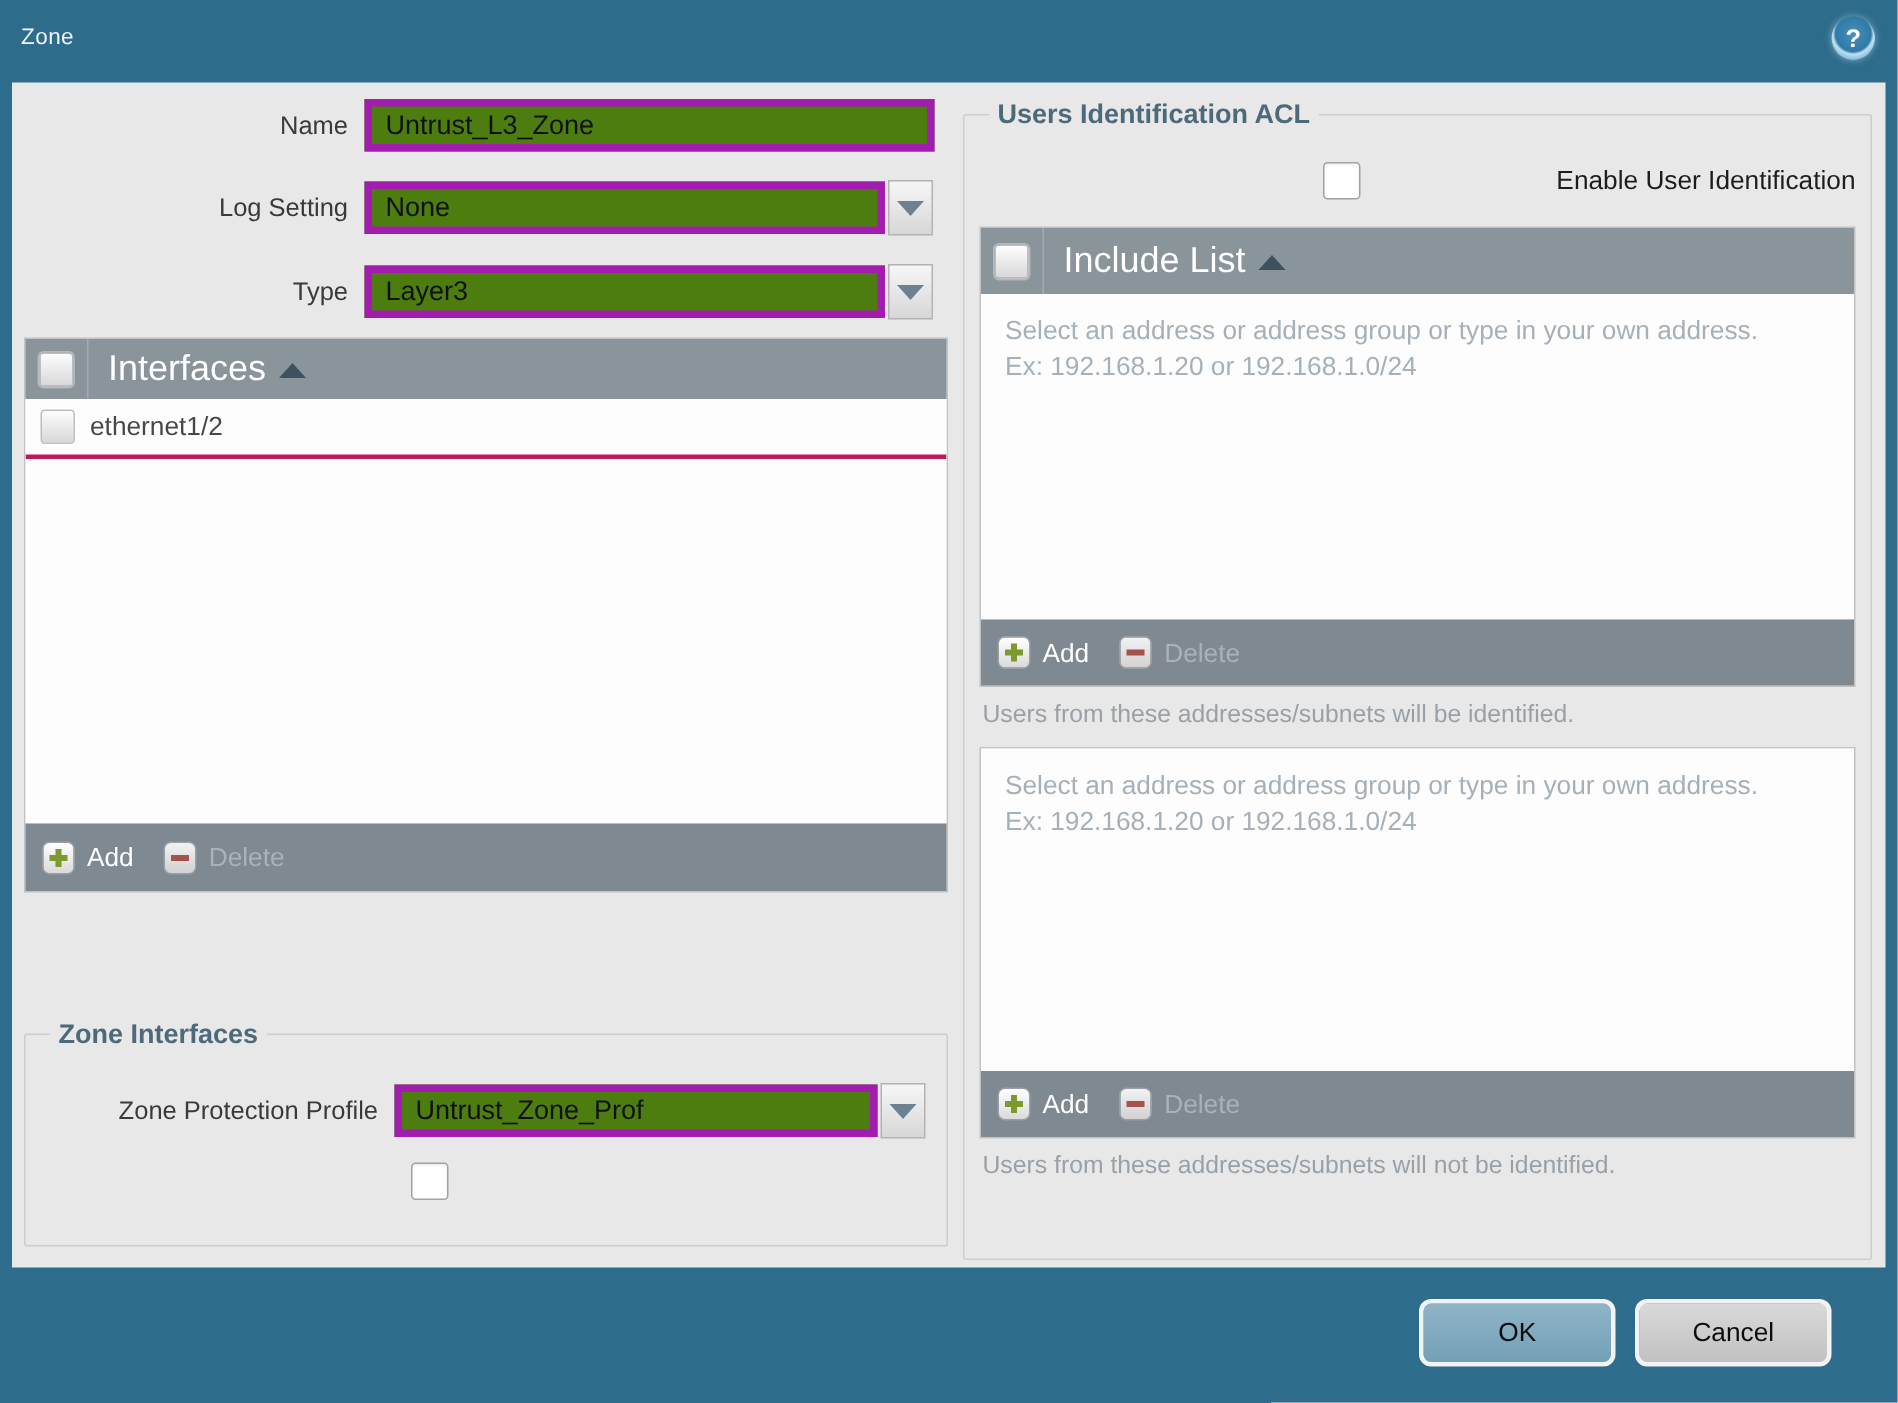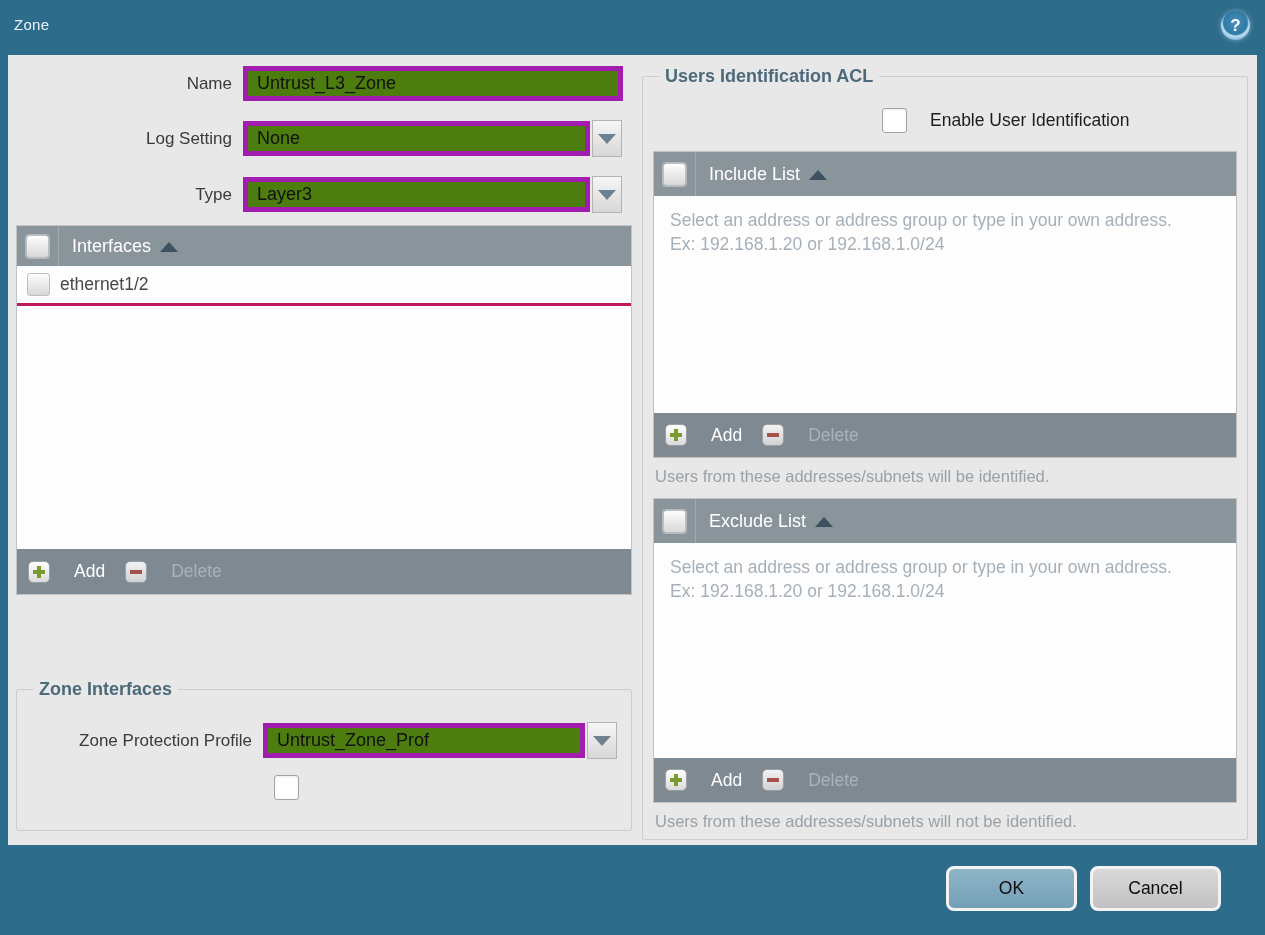--- a/index.html
+++ b/index.html
@@ -84,40 +84,40 @@
     height:40px; background:#8a949b;
     display:flex; align-items:center; cursor:pointer;
   }
   .grid-header.tall { height:44px; }
   .cbx-cell {
     width:42px; align-self:stretch;
     display:flex; align-items:center; justify-content:center;
     border-right:1px solid #a2abb1;
   }
   .hdr-label {
-    color:#ffffff; font-size:18px; padding-left:13px;
+    color:#ffffff; font-size:24px; padding-left:13px;
     display:flex; align-items:center; gap:9px;
   }
   .sort-asc {
     width:0; height:0; margin-top:2px;
     border-left:9px solid transparent; border-right:9px solid transparent;
     border-bottom:10px solid #3d5160;
   }
   .grid-body { background:#fdfdfd; overflow:hidden; }
   .grid-row {
     height:40px; display:flex; align-items:center;
     border-bottom:3px solid #be185d; background:#fdfdfd; cursor:pointer;
   }
   .grid-row .cbx-cell { border-right:none; }
   .row-text { font-size:17.5px; color:#474747; padding-left:1px; }
   .grid-footer {
     height:45px; background:#7e8992;
     display:flex; align-items:center; gap:20px; padding-left:11px;
   }
-  .bar-action { display:flex; align-items:center; gap:24px; cursor:pointer; }
+  .bar-action { display:flex; align-items:center; gap:8px; cursor:pointer; }
   .bar-action .act-label { color:#ffffff; font-size:17.5px; }
   .bar-action.disabled .act-label { color:#a9b2b9; }
   .icon-sq {
     width:22px; height:22px; border-radius:5px; position:relative; flex:none;
     background:linear-gradient(#ffffff,#dadada);
     border:1px solid #98a0a6;
   }
   .icon-add::before, .icon-add::after {
     content:""; position:absolute; background:#7c9a2e;
   }
@@ -141,21 +141,21 @@
     padding:12px 10px 10px;
   }
   fieldset legend {
     font-size:18px; font-weight:bold; color:#4d6a7a;
     padding:0 6px; margin-left:6px;
   }
   .zp-fieldset { margin-top:84px; padding-bottom:30px; }
   .zp-fieldset .form-row { margin:10px 0 14px; }
   .zp-fieldset .form-row .lbl { width:236px; }
   .zp-fieldset .combo .txt-input { width:322px; }
-  .cbx-row { display:flex; align-items:center; gap:23px; }
+  .cbx-row { display:flex; align-items:center; gap:13px;justify-content:space-between; }
   .zp-cbx-row { margin-left:247px; margin-top:16px; }
   .cbx-row .cbx-label { font-size:17.5px; color:#1d1d1d; }
 
   .acl-fieldset { height:774px; padding:0 10px; }
   .acl-enable-row { margin:21px 0 18px 229px; }
   .acl-caption { color:#99a1a8; font-size:16.5px; margin:9px 2px 12px; }
 
   
   .footer-btns {
     position:absolute; right:44px; bottom:24px;
@@ -283,29 +283,20 @@
           </div>
           <div class="bar-action disabled">
             <div class="icon-sq icon-del"></div>
             <span class="act-label">Delete</span>
           </div>
         </div>
       </div>
       <div class="acl-caption">Users from these addresses/subnets will be identified.</div>
 
       <div class="grid">
-        <div class="grid-header tall">
-          <div class="cbx-cell">
-            <div class="cbx cbx-hdr"></div>
-          </div>
-          <div class="hdr-label">
-            <span>Exclude List</span>
-            <div class="sort-asc"></div>
-          </div>
-        </div>
         <div class="grid-body" style="height:215px;">
           <div class="list-placeholder">Select an address or address group or type in your own address. Ex: 192.168.1.20 or 192.168.1.0/24</div>
         </div>
         <div class="grid-footer" style="height:44px;">
           <div class="bar-action">
             <div class="icon-sq icon-add"></div>
             <span class="act-label">Add</span>
           </div>
           <div class="bar-action disabled">
             <div class="icon-sq icon-del"></div>

